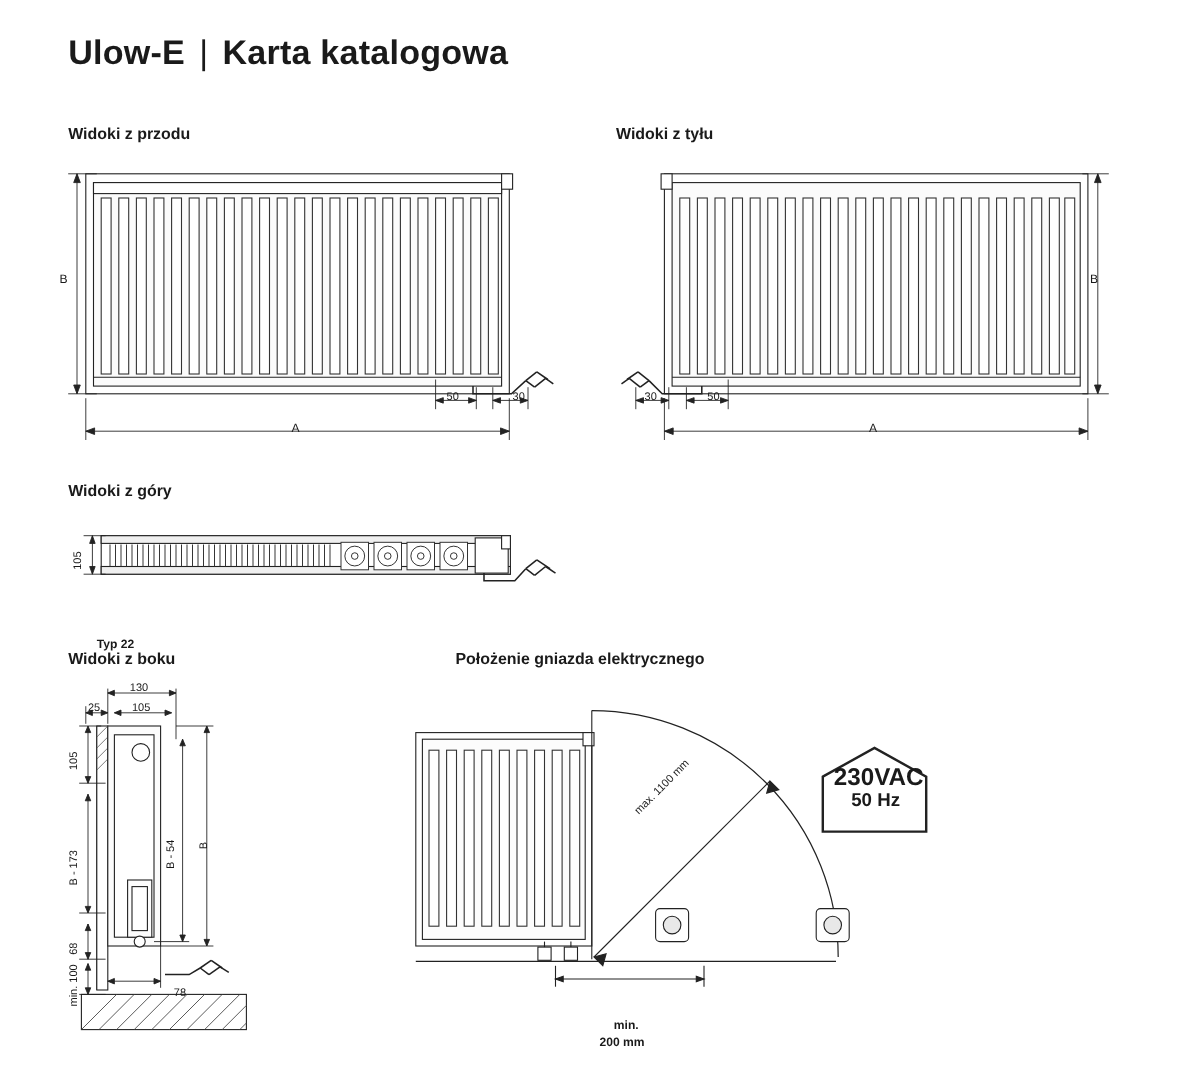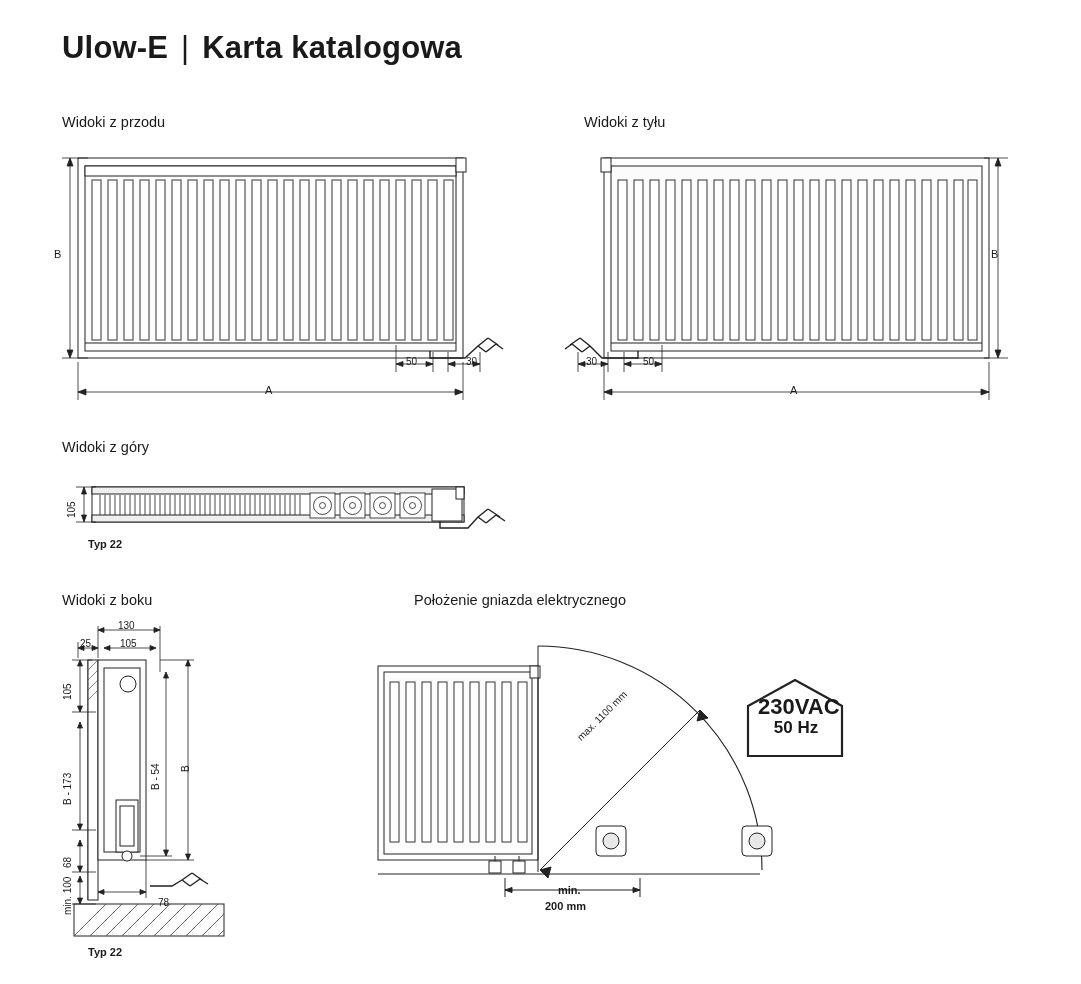--- a/index.html
+++ b/index.html
@@ -32,37 +32,37 @@
     white-space: nowrap;
   }
   .title .brand { font-weight: 700; }
   .title .sep { font-weight: 400; color: #1a1a1a; margin: 0 4px; }
   .title .sub { font-weight: 700; }
 
   
   .sec-hd {
     position: absolute;
     font-size: 14.5px;
-    font-weight: 400;
+    font-weight: 700;
     white-space: nowrap;
   }
   #hd-front { left: 62px; top: 114px; }
-  #hd-back  { left: 584px; top: 114px; }
+  #hd-back  { left: 560px; top: 114px; }
   #hd-top   { left: 62px; top: 439px; }
   #hd-side  { left: 62px; top: 592px; }
   #hd-socket{ left: 414px; top: 592px; }
 
   .lbl {
     position: absolute;
     font-size: 11px;
     white-space: nowrap;
     color: #1a1a1a;
   }
   .lbl.sm { font-size: 10px; }
-  .lbl.b { font-weight: 700; }
+  .lbl.b { font-weight: 700; margin-top: 42px; }
   .rot90 { transform: rotate(-90deg); transform-origin: left top; }
 
   
   svg { position: absolute; left: 0; top: 0; overflow: visible; }
 
   .footnotes {
     position: absolute;
     left: 846px;
     top: 874px;
     font-size: 12.5px;

